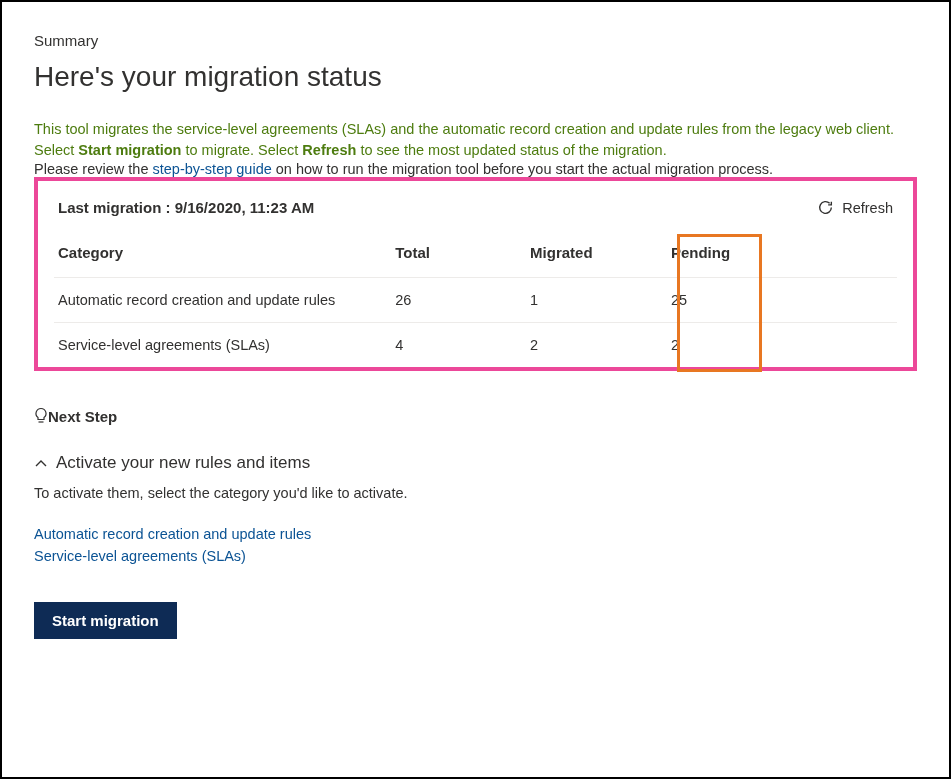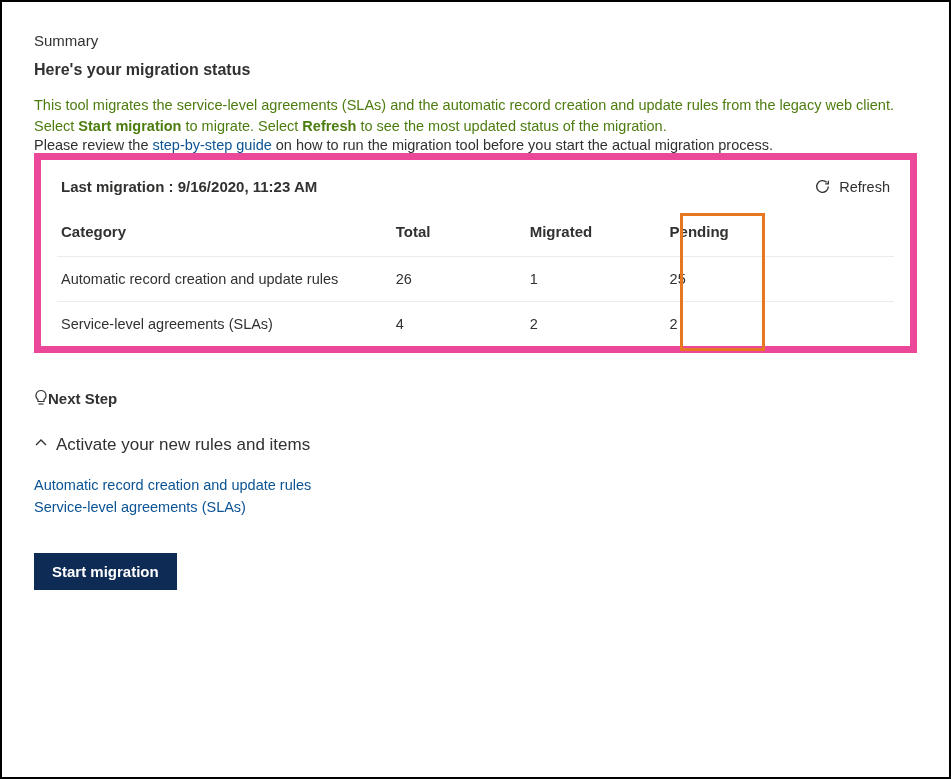--- a/index.html
+++ b/index.html
@@ -11,41 +11,41 @@
       height: 779px;
       border: 2px solid #000;
       padding: 30px 32px;
     }
     .summary-label {
       font-size: 15px;
       font-weight: 400;
       margin-bottom: 12px;
     }
     .page-title {
-      font-size: 16px;
-      font-weight: 700;
-      margin-bottom: 16px;
+      font-size: 28px;
+      font-weight: 400;
+      margin-bottom: 26px;
     }
     .intro-text {
       font-size: 14.5px;
       line-height: 1.45;
       color: #4d7c0f;
       margin-bottom: 0;
     }
     .intro-text .bold { font-weight: 600; }
     .review-text {
       font-size: 14.5px;
     }
     .link {
       color: #0b5394;
       text-decoration: none;
       cursor: pointer;
     }
     .status-panel {
-      border: 7px solid #ec4899;
+      border: 4px solid #ec4899;
       padding: 18px 16px 0 16px;
       margin-bottom: 36px;
     }
     .panel-header {
       display: flex;
       justify-content: space-between;
       align-items: center;
       margin-bottom: 28px;
       padding: 0 4px;
     }
@@ -94,21 +94,21 @@
     .next-step {
       display: flex;
       align-items: center;
       font-size: 15px;
       font-weight: 600;
       margin-bottom: 28px;
     }
     .bulb-icon { width: 14px; height: 18px; }
     .activate-header {
       display: flex;
-      align-items: flex-start;
+      align-items: center;
       gap: 8px;
       font-size: 17px;
       font-weight: 400;
       color: #323130;
       margin-bottom: 10px;
       cursor: pointer;
     }
     .chev-icon { width: 14px; height: 14px; }
     .activate-text {
       font-size: 14.5px;
@@ -208,20 +208,21 @@
 <div class="activate-header">
   <span class="chev-icon">
     <svg viewBox="0 0 14 14" fill="none" stroke="#323130" stroke-width="1.4">
       <path d="M2 9l5-5 5 5"></path>
     </svg>
   </span>
   <span>Activate your new rules and items</span>
 </div>
 
 <div class="activate-text">
+  <div>To activate them, select the category you'd like to activate.</div>
 </div>
 
 <div class="category-links">
   <a class="link">Automatic record creation and update rules</a>
   <a class="link">Service-level agreements (SLAs)</a>
 </div>
 
 <button class="start-btn">Start migration</button>
 
 

